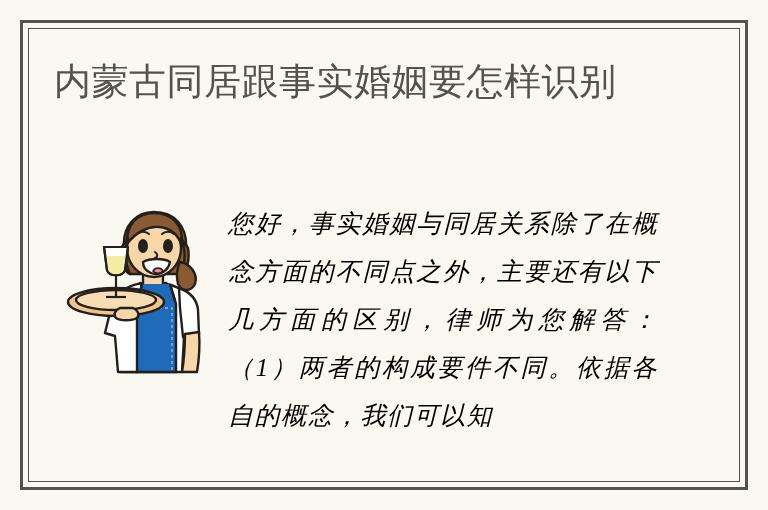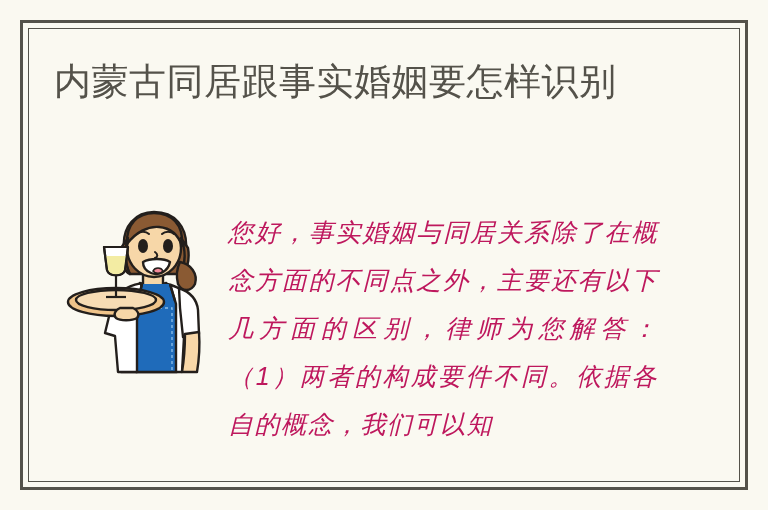--- a/index.html
+++ b/index.html
@@ -81,27 +81,27 @@
   }
   .illustration svg {
     display: block;
     width: 150px;
     height: 180px;
   }
 
   .answer-text {
     position: absolute;
     left: 200px;
-    top: 12px;
+    top: 4px;
     width: 430px;
     font-size: 25px;
     line-height: 48px;
-    color: #be185d;
+    color: #000000;
     letter-spacing: 1.5px;
-    font-family: Liberation Sans, sans-serif;
+    font-family: Liberation Serif, serif;
     font-style: italic;
     text-align: justify;
     word-break: break-all;
   }
 </style>
 </head>
 <body>
 
 <div class="page">
 

